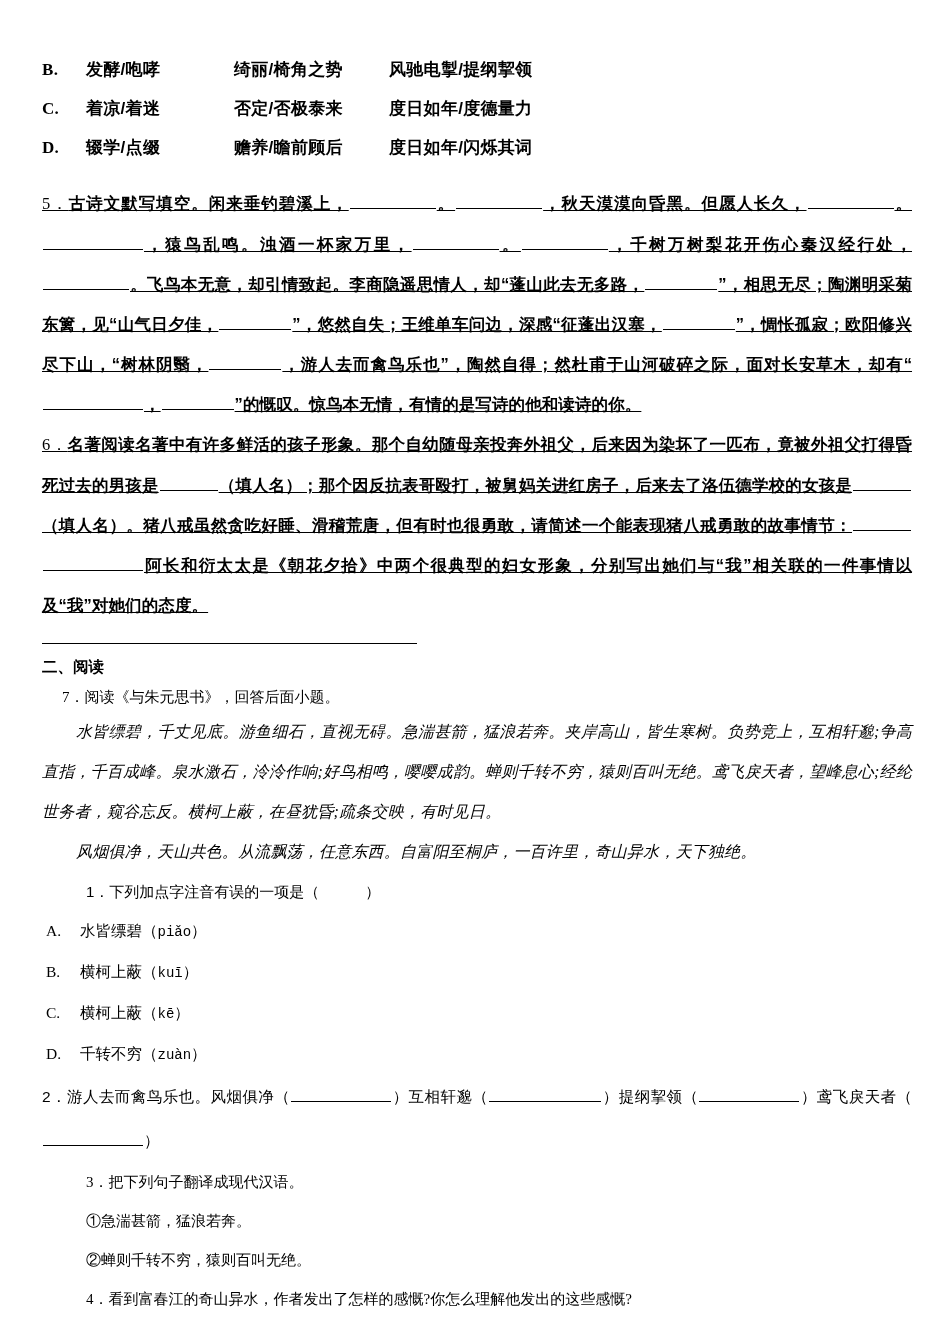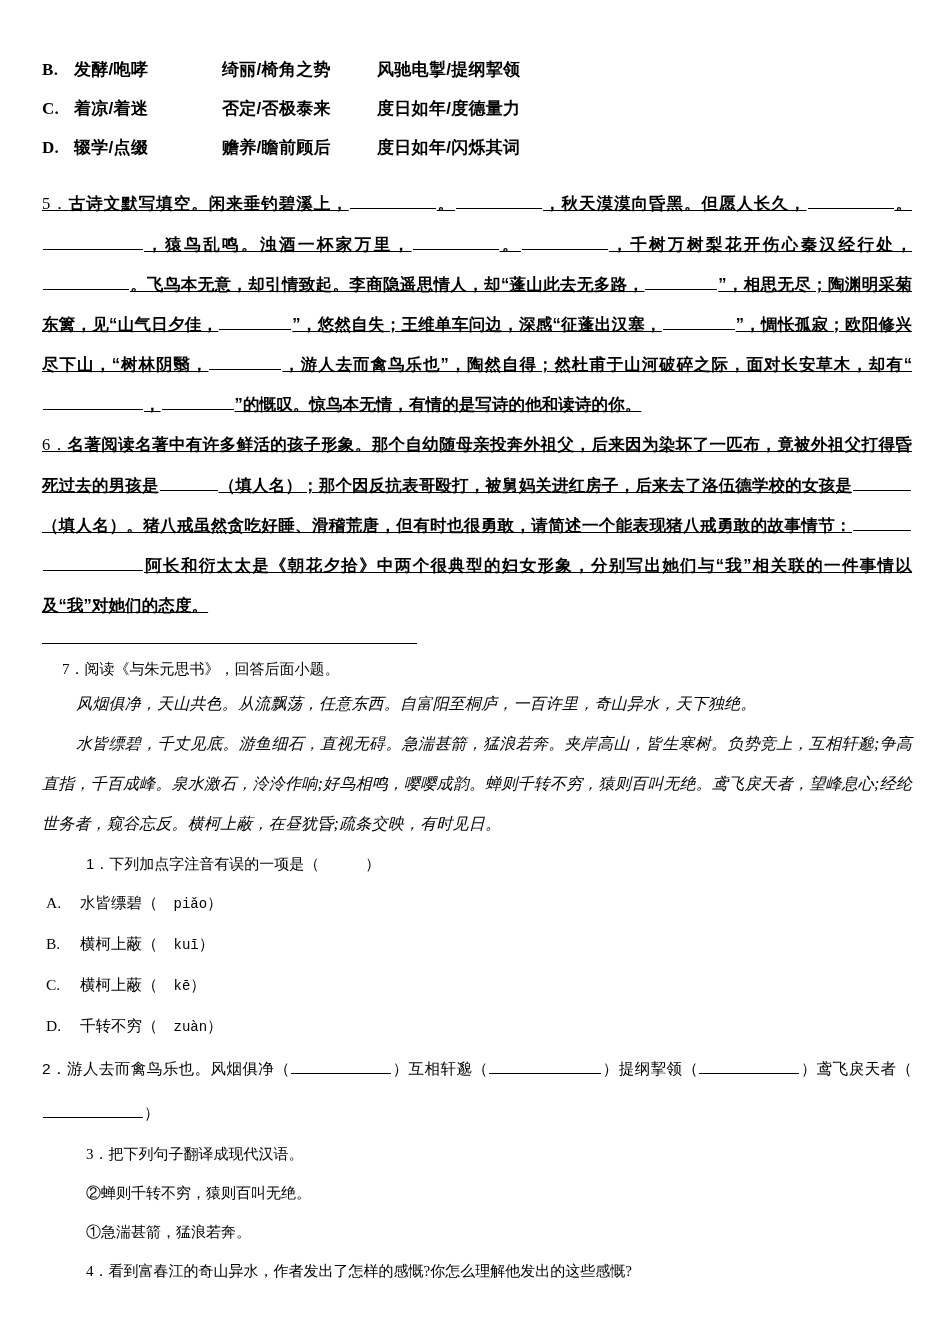--- a/index.html
+++ b/index.html
@@ -33,21 +33,21 @@
     font-weight: bold;
     letter-spacing: 0.3px;
   }
   .opt-letter {
     width: 32px;
     flex: none;
     font-family: "Liberation Serif", "DejaVu Serif", serif;
     font-weight: bold;
     font-size: 17px;
   }
-  .opt-c1 { width: 148px; flex: none; }
+  .opt-c1 { width: 148px; flex: none; margin-left: 12px; }
   .opt-c2 { width: 155px; flex: none; }
   .opt-c3 { flex: none; }
 
   
   .para {
     font-size: 16.5px;
     font-weight: bold;
     line-height: 40px;
     text-align: justify;
     text-justify: inter-character;
@@ -115,21 +115,20 @@
   }
   .pin-letter {
     width: 34px;
     flex: none;
     padding-left: 4px;
   }
   .pin-text { flex: none; }
   .pin-py {
     font-family: "Liberation Mono", "DejaVu Sans Mono", monospace;
     font-size: 14px;
-    margin-left: 16px;
   }
 
   .item-line {
     font-size: 15px;
     line-height: 39px;
     font-family: "Liberation Serif", "DejaVu Serif", serif;
     white-space: nowrap;
     margin-left: 44px;
   }
   .item-line.sans {
@@ -175,27 +174,28 @@
   <div class="para">
     <span class="num">5．</span><span>古诗文默写填空。闲来垂钓碧溪上，</span><span class="blank b-lg"></span><span>。</span><span class="blank b-lg"></span><span>，秋天漠漠向昏黑。但愿人长久，</span><span class="blank b-lg"></span><span>。</span><span class="blank b-xl"></span><span>，猿鸟乱鸣。浊酒一杯家万里，</span><span class="blank b-lg"></span><span>。</span><span class="blank b-lg"></span><span>，千树万树梨花开伤心秦汉经行处，</span><span class="blank b-lg"></span><span>。飞鸟本无意，却引情致起。李商隐遥思情人，却“蓬山此去无多路，</span><span class="blank b-md"></span><span>”，相思无尽；陶渊明采菊东篱，见“山气日夕佳，</span><span class="blank b-md"></span><span>”，悠然自失；王维单车问边，深感“征蓬出汉塞，</span><span class="blank b-md"></span><span>”，惆怅孤寂；欧阳修兴尽下山，“树林阴翳，</span><span class="blank b-md"></span><span>，游人去而禽鸟乐也”，陶然自得；然杜甫于山河破碎之际，面对长安草木，却有“</span><span class="blank b-xl"></span><span>，</span><span class="blank b-md"></span><span>”的慨叹。惊鸟本无情，有情的是写诗的他和读诗的你。</span>
   </div>
 
   <div class="para">
     <span class="num">6．</span><span>名著阅读名著中有许多鲜活的孩子形象。那个自幼随母亲投奔外祖父，后来因为染坏了一匹布，竟被外祖父打得昏死过去的男孩是</span><span class="blank b-sm"></span><span>（填人名）；那个因反抗表哥殴打，被舅妈关进红房子，后来去了洛伍德学校的女孩是</span><span class="blank b-sm"></span><span>（填人名）。猪八戒虽然贪吃好睡、滑稽荒唐，但有时也很勇敢，请简述一个能表现猪八戒勇敢的故事情节：</span><span class="blank b-sm"></span><span class="blank b-xl"></span><span>阿长和衍太太是《朝花夕拾》中两个很典型的妇女形象，分别写出她们与“我”相关联的一件事情以及“我”对她们的态度。</span>
   </div>
 
   <hr class="sec-rule">
 
+  <div class="sec-title">二、阅读</div>
 
   <div class="sub-q">
     <span class="num">7．</span><span>阅读《与朱元思书》，回答后面小题。</span>
   </div>
 
+  <div class="passage">水皆缥碧，千丈见底。游鱼细石，直视无碍。急湍甚箭，猛浪若奔。夹岸高山，皆生寒树。负势竞上，互相轩邈;争高直指，千百成峰。泉水激石，泠泠作响;好鸟相鸣，嘤嘤成韵。蝉则千转不穷，猿则百叫无绝。鸢飞戾天者，望峰息心;经纶世务者，窥谷忘反。横柯上蔽，在昼犹昏;疏条交映，有时见日。</div>
   <div class="passage">风烟俱净，天山共色。从流飘荡，任意东西。自富阳至桐庐，一百许里，奇山异水，天下独绝。</div>
-  <div class="passage">水皆缥碧，千丈见底。游鱼细石，直视无碍。急湍甚箭，猛浪若奔。夹岸高山，皆生寒树。负势竞上，互相轩邈;争高直指，千百成峰。泉水激石，泠泠作响;好鸟相鸣，嘤嘤成韵。蝉则千转不穷，猿则百叫无绝。鸢飞戾天者，望峰息心;经纶世务者，窥谷忘反。横柯上蔽，在昼犹昏;疏条交映，有时见日。</div>
 
   <div class="item-line sans">
     <span class="num">1．</span><span>下列加点字注音有误的一项是（</span><span style="display:inline-block;width:46px"></span><span>）</span>
   </div>
 
   <div class="pin-row">
     <span class="pin-letter">A.</span>
     <span class="pin-text">水皆缥碧（</span>
     <span class="pin-py">piǎo</span>
     <span> ）</span>
@@ -219,20 +219,20 @@
     <span>）</span>
   </div>
 
   <div class="q2">
     <span class="num">2．</span><span>游人去而禽鸟乐也。风烟俱净（</span><span class="blank b-xl"></span><span>）互相轩邈（</span><span class="blank b-xl" style="width:112px"></span><span>）提纲挈领（</span><span class="blank b-xl"></span><span>）鸢飞戾天者（</span><span class="blank b-xl"></span><span>）</span>
   </div>
 
   <div class="item-line">
     <span class="num">3．</span><span>把下列句子翻译成现代汉语。</span>
   </div>
+  <div class="item-line">①急湍甚箭，猛浪若奔。</div>
   <div class="item-line">②蝉则千转不穷，猿则百叫无绝。</div>
-  <div class="item-line">①急湍甚箭，猛浪若奔。</div>
 
   <div class="item-line">
     <span class="num">4．</span><span>看到富春江的奇山异水，作者发出了怎样的感慨?你怎么理解他发出的这些感慨?</span>
   </div>
 
 </div>
 
 </body></html>

